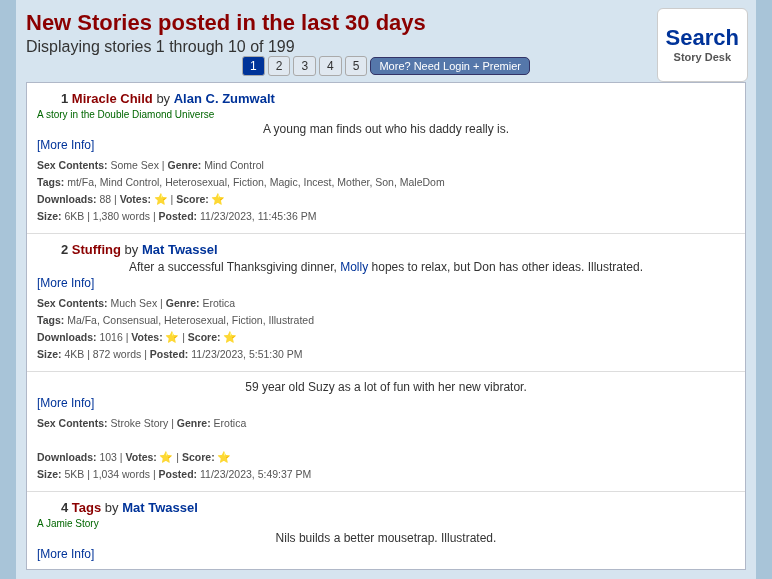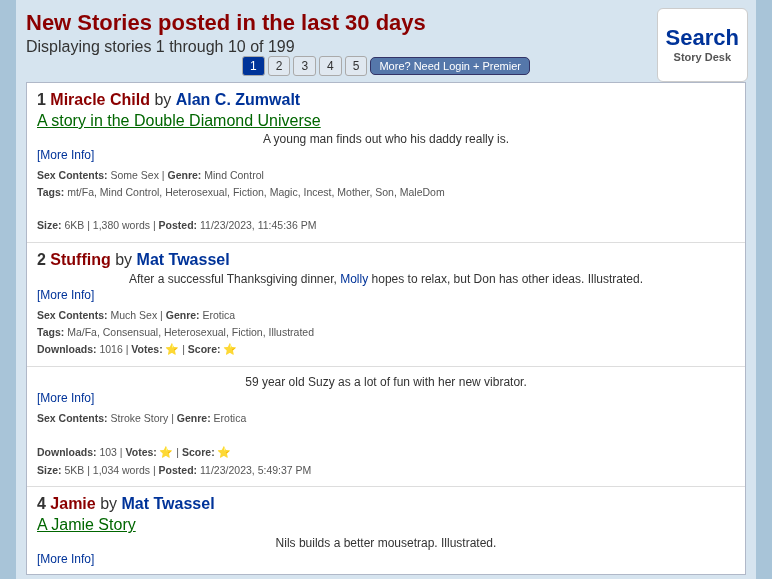--- a/index.html
+++ b/index.html
@@ -87,44 +87,44 @@
       border: 1px solid #b0b8c8;
     }
     .story-item {
       padding: 8px 10px;
       border-bottom: 1px solid #ddd;
     }
     .story-item:last-child {
       border-bottom: none;
     }
     .story-number-title {
-      font-size: 16px;
+      font-size: 13px;
       font-weight: bold;
       margin-bottom: 3px;
+      margin-left: 24px;
     }
     .story-number {
       color: #333;
     }
     .story-title-link {
       color: #8B0000;
       text-decoration: none;
       font-weight: bold;
     }
     .author-label {
       color: #333;
       font-weight: normal;
     }
     .author-link {
       color: #003399;
       text-decoration: none;
     }
     .story-subtitle {
       color: #006600;
-      text-decoration: underline;
-      font-size: 16px;
+      font-size: 10px;
       margin-bottom: 2px;
     }
     .story-desc {
       font-size: 12px;
       color: #333;
       margin-bottom: 1px;
       text-align: center;
     }
     .more-info-link {
       color: #003399;
@@ -176,56 +176,57 @@
         <a class="story-title-link">Miracle Child</a>
         <span class="author-label"> by </span>
         <a class="author-link">Alan C. Zumwalt</a>
       </div>
       <div class="story-subtitle">A story in the Double Diamond Universe</div>
       <div class="story-desc">A young man finds out who his daddy really is.</div>
       <a class="more-info-link">[More Info]</a>
       <div class="story-meta">
         <span><span class="meta-label">Sex Contents:</span> Some Sex | <span class="meta-label">Genre:</span> Mind Control</span><br>
         <span><span class="meta-label">Tags:</span> mt/Fa, Mind Control, Heterosexual, Fiction, Magic, Incest, Mother, Son, MaleDom</span><br>
-        <br>
+        <span><span class="meta-label">Downloads:</span> 88 | <span class="meta-label">Votes:</span> <span class="star-icon">⭐</span> | <span class="meta-label">Score:</span> <span class="star-icon">⭐</span></span><br>
         <span><span class="meta-label">Size:</span> 6KB | 1,380 words | <span class="meta-label">Posted:</span> 11/23/2023, 11:45:36 PM</span>
       </div>
     </div>
 
     <div class="story-item">
       <div class="story-number-title">
         <span class="story-number">2 </span>
         <a class="story-title-link">Stuffing</a>
         <span class="author-label"> by </span>
         <a class="author-link">Mat Twassel</a>
       </div>
       <div class="story-desc">After a successful Thanksgiving dinner, <span style="color:#003399;">Molly</span> hopes to relax, but Don has other ideas. Illustrated.</div>
       <a class="more-info-link">[More Info]</a>
       <div class="story-meta">
         <span><span class="meta-label">Sex Contents:</span> Much Sex | <span class="meta-label">Genre:</span> Erotica</span><br>
         <span><span class="meta-label">Tags:</span> Ma/Fa, Consensual, Heterosexual, Fiction, Illustrated</span><br>
         <span><span class="meta-label">Downloads:</span> 1016 | <span class="meta-label">Votes:</span> <span class="star-icon">⭐</span> | <span class="meta-label">Score:</span> <span class="star-icon">⭐</span></span><br>
+        <span><span class="meta-label">Size:</span> 4KB | 872 words | <span class="meta-label">Posted:</span> 11/23/2023, 5:51:30 PM</span>
       </div>
     </div>
 
     <div class="story-item">
       <div class="story-desc">59 year old Suzy as a lot of fun with her new vibrator.</div>
       <a class="more-info-link">[More Info]</a>
       <div class="story-meta">
         <span><span class="meta-label">Sex Contents:</span> Stroke Story | <span class="meta-label">Genre:</span> Erotica</span><br>
         <br>
         <span><span class="meta-label">Downloads:</span> 103 | <span class="meta-label">Votes:</span> <span class="star-icon">⭐</span> | <span class="meta-label">Score:</span> <span class="star-icon">⭐</span></span><br>
         <span><span class="meta-label">Size:</span> 5KB | 1,034 words | <span class="meta-label">Posted:</span> 11/23/2023, 5:49:37 PM</span>
       </div>
     </div>
 
     <div class="story-item">
       <div class="story-number-title">
         <span class="story-number">4 </span>
-        <a class="story-title-link">Jamie</a>
+        <a class="story-title-link">Tags</a>
         <span class="author-label"> by </span>
         <a class="author-link">Mat Twassel</a>
       </div>
       <div class="story-subtitle">A Jamie Story</div>
       <div class="story-desc">Nils builds a better mousetrap. Illustrated.</div>
       <a class="more-info-link">[More Info]</a>
       
     </div>
 
   </div>

